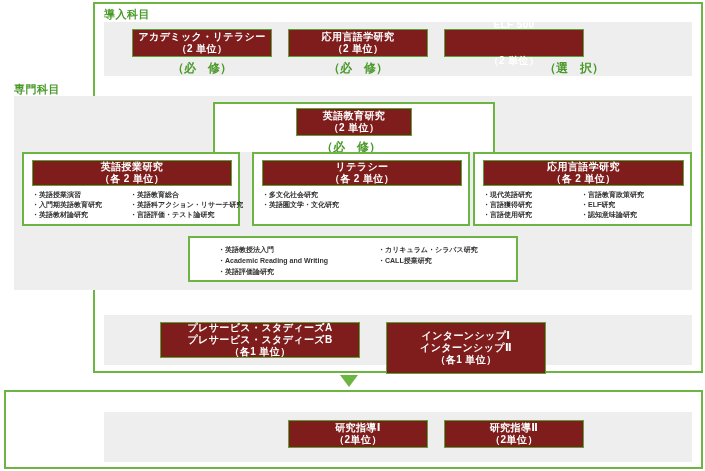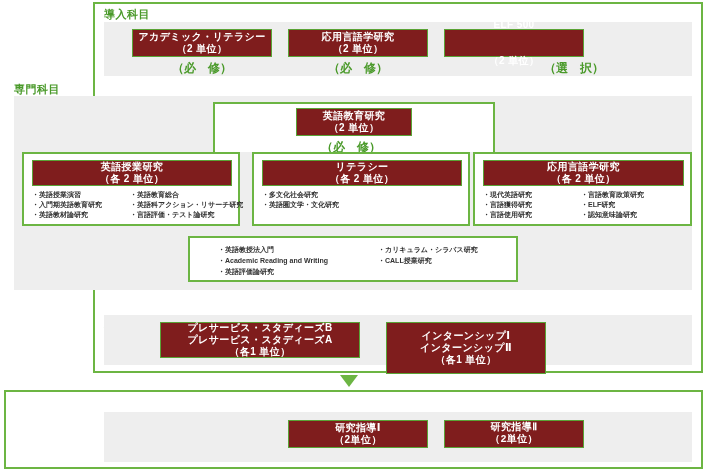--- a/index.html
+++ b/index.html
@@ -143,21 +143,21 @@
   #common-col-a li::before,#common-col-b li::before{content:"\30FB";}
   #common-col-a ul,#common-col-b ul{margin:0;padding:0;}
 
   
   #chip-preservice{left:160px;top:322px;width:200px;height:36px;}
   #chip-internship{left:386px;top:322px;width:160px;height:52px;}
 
   
   #chip-research-intro{left:132px;top:420px;width:140px;height:28px;}
   #chip-research-guide1{left:288px;top:420px;width:140px;height:28px;}
-  #chip-research-guide2{left:444px;top:420px;width:140px;height:28px;font-family:Liberation Mono, monospace;}
+  #chip-research-guide2{left:444px;top:420px;width:140px;height:28px;}
 
   
   #arrow-down{
     position:absolute;
     left:340px;top:375px;
     width:0;height:0;
     border-left:9px solid transparent;
     border-right:9px solid transparent;
     border-top:12px solid #6cb543;
   }
@@ -268,22 +268,22 @@
         <li>カリキュラム・シラバス研究</li>
         <li>CALL授業研究</li>
       </ul>
     </div>
   </div>
 
   <div class="sec-title" id="title-practice">実践科目（選択）</div>
   <div class="panel" id="panel-practice"></div>
 
   <div class="chip" id="chip-preservice">
+    <span>プレサービス・スタディーズA</span>
     <span>プレサービス・スタディーズB</span>
-    <span>プレサービス・スタディーズA</span>
     <span>（各1 単位）</span>
   </div>
 
   <div class="chip" id="chip-internship">
     <span>インターンシップⅠ</span>
     <span>インターンシップⅡ</span>
     <span>（各1 単位）</span>
   </div>
 
   <div id="arrow-down"></div>

